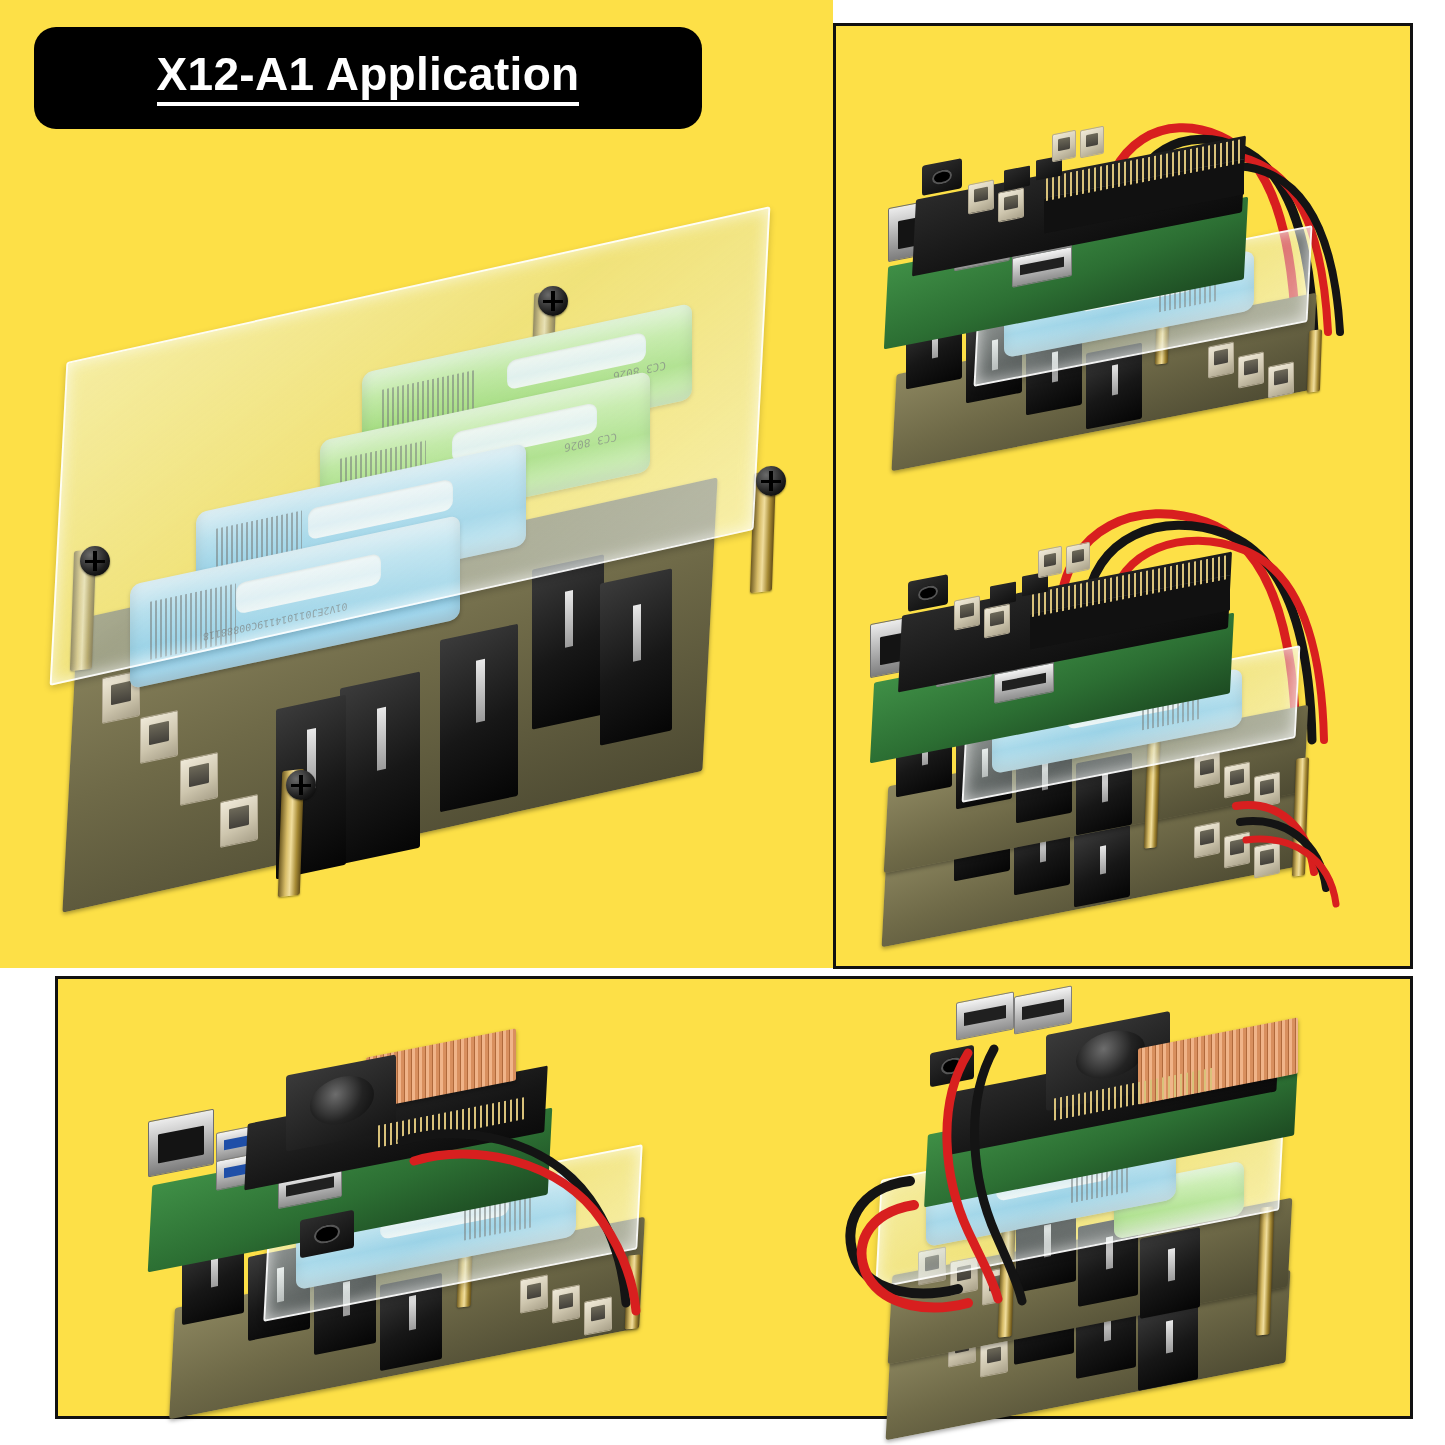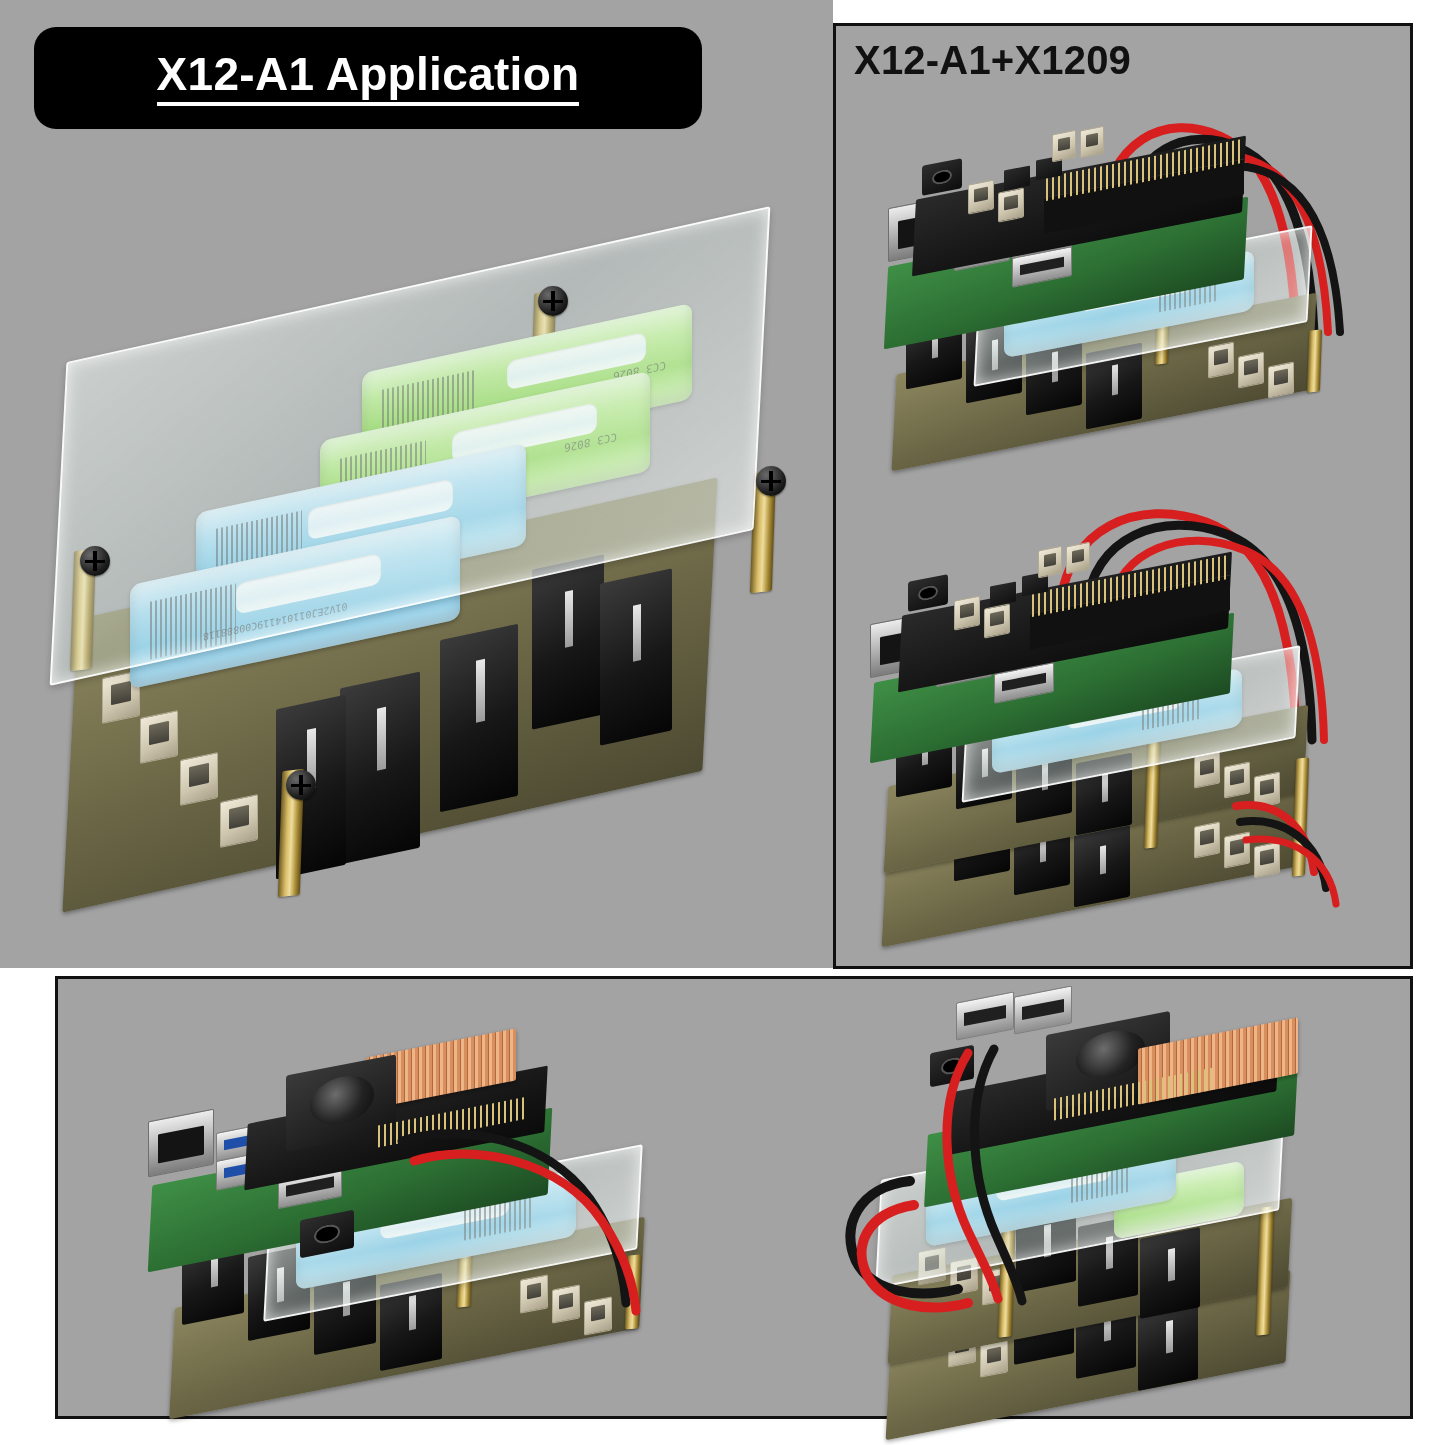--- a/index.html
+++ b/index.html
@@ -1,21 +1,21 @@
 <!DOCTYPE html>
 <html><head>
 <meta charset="utf-8">
 <title>X12-A1 Application</title>
 <style>
   html,body{margin:0;padding:0;background:#ffffff;}
   body{width:1445px;height:1445px;position:relative;overflow:hidden;
        font-family:"Liberation Sans","DejaVu Sans",sans-serif;color:#000;}
 
   
-  .panel{position:absolute;box-sizing:border-box;background:#a3a3a3;}
+  .panel{position:absolute;box-sizing:border-box;background:#fde047;}
   #panel-main{left:0;top:0;width:833px;height:968px;}
   #panel-right{left:833px;top:23px;width:580px;height:946px;border:3px solid #111;}
   #panel-bottom{left:55px;top:976px;width:1358px;height:443px;border:3px solid #111;}
 
   
   #title-banner{position:absolute;left:34px;top:27px;width:668px;height:102px;
      background:#000;border-radius:22px;display:flex;align-items:center;justify-content:center;}
   #title-text{color:#fff;font-size:46px;font-weight:700;letter-spacing:.3px;
      border-bottom:4px solid #fff;padding-bottom:3px;line-height:1.05;white-space:nowrap;}
 
@@ -151,21 +151,20 @@
 
     <div class="screw" style="left:40px;top:296px;width:30px;height:30px;"></div>
     <div class="screw" style="left:246px;top:520px;width:30px;height:30px;"></div>
     <div class="screw" style="left:498px;top:36px;width:30px;height:30px;"></div>
     <div class="screw" style="left:716px;top:216px;width:30px;height:30px;"></div>
   </div>
 </div>
 
 <div class="panel" id="panel-right">
 
-  <div class="panel-label" id="label-1209">X12-A1+X1209</div>
 
   <div class="photo" style="left:20px;top:80px;width:540px;height:360px;">
 
     <svg style="position:absolute;left:150px;top:0;width:330px;height:230px;">
       <path d="M95 118 C 100 34, 160 6, 214 30 C 268 54, 286 132, 290 226" fill="none" stroke="#d81f1f" stroke-width="9" stroke-linecap="round"></path>
       <path d="M118 118 C 124 44, 182 18, 234 42 C 286 66, 304 140, 308 226" fill="none" stroke="#141414" stroke-width="9" stroke-linecap="round"></path>
       <path d="M140 116 C 150 58, 206 34, 254 58 C 302 82, 318 150, 322 226" fill="none" stroke="#d81f1f" stroke-width="8" stroke-linecap="round"></path>
       <path d="M160 114 C 172 68, 222 46, 268 70 C 314 94, 330 158, 334 226" fill="none" stroke="#141414" stroke-width="8" stroke-linecap="round"></path>
     </svg>
 

